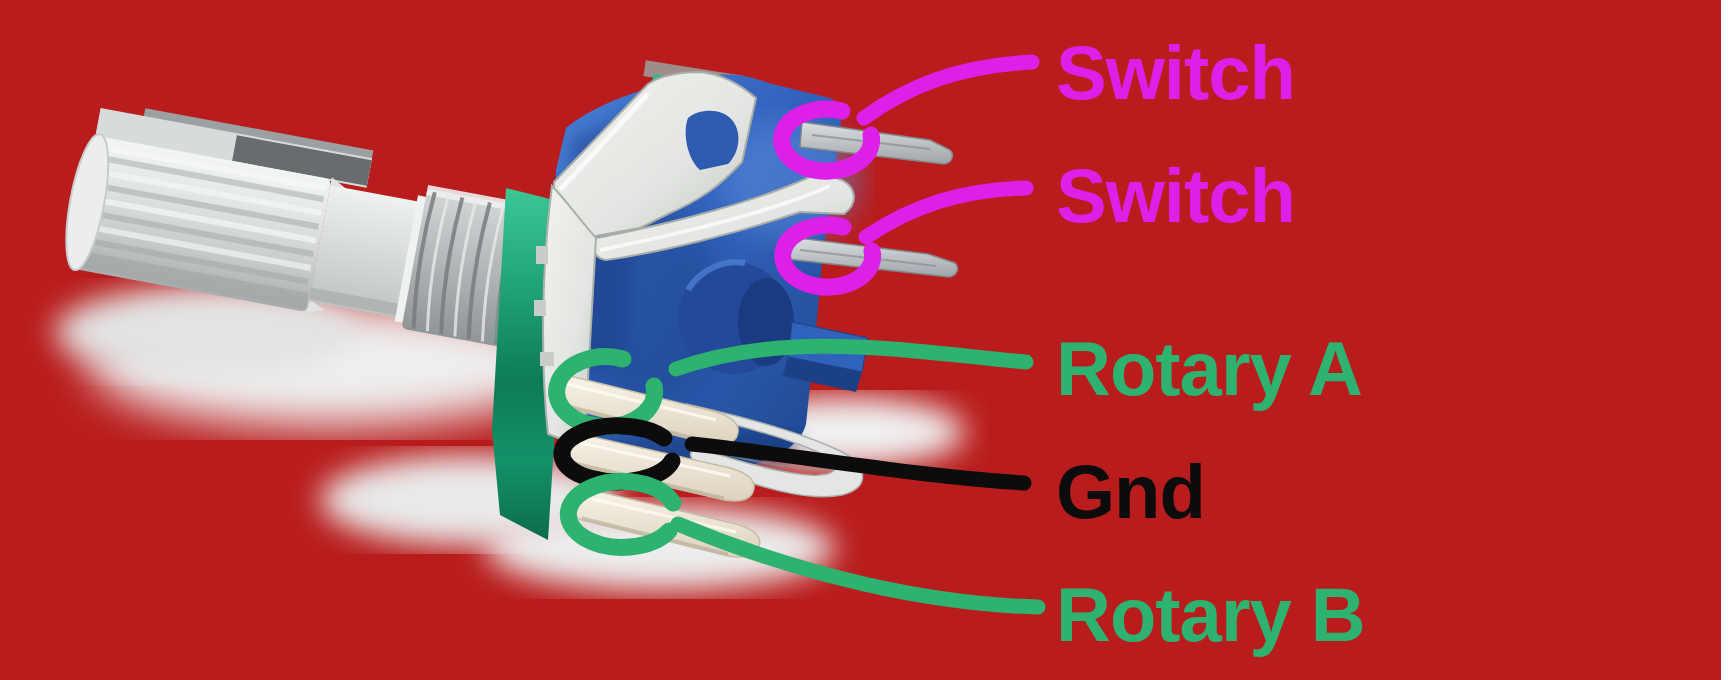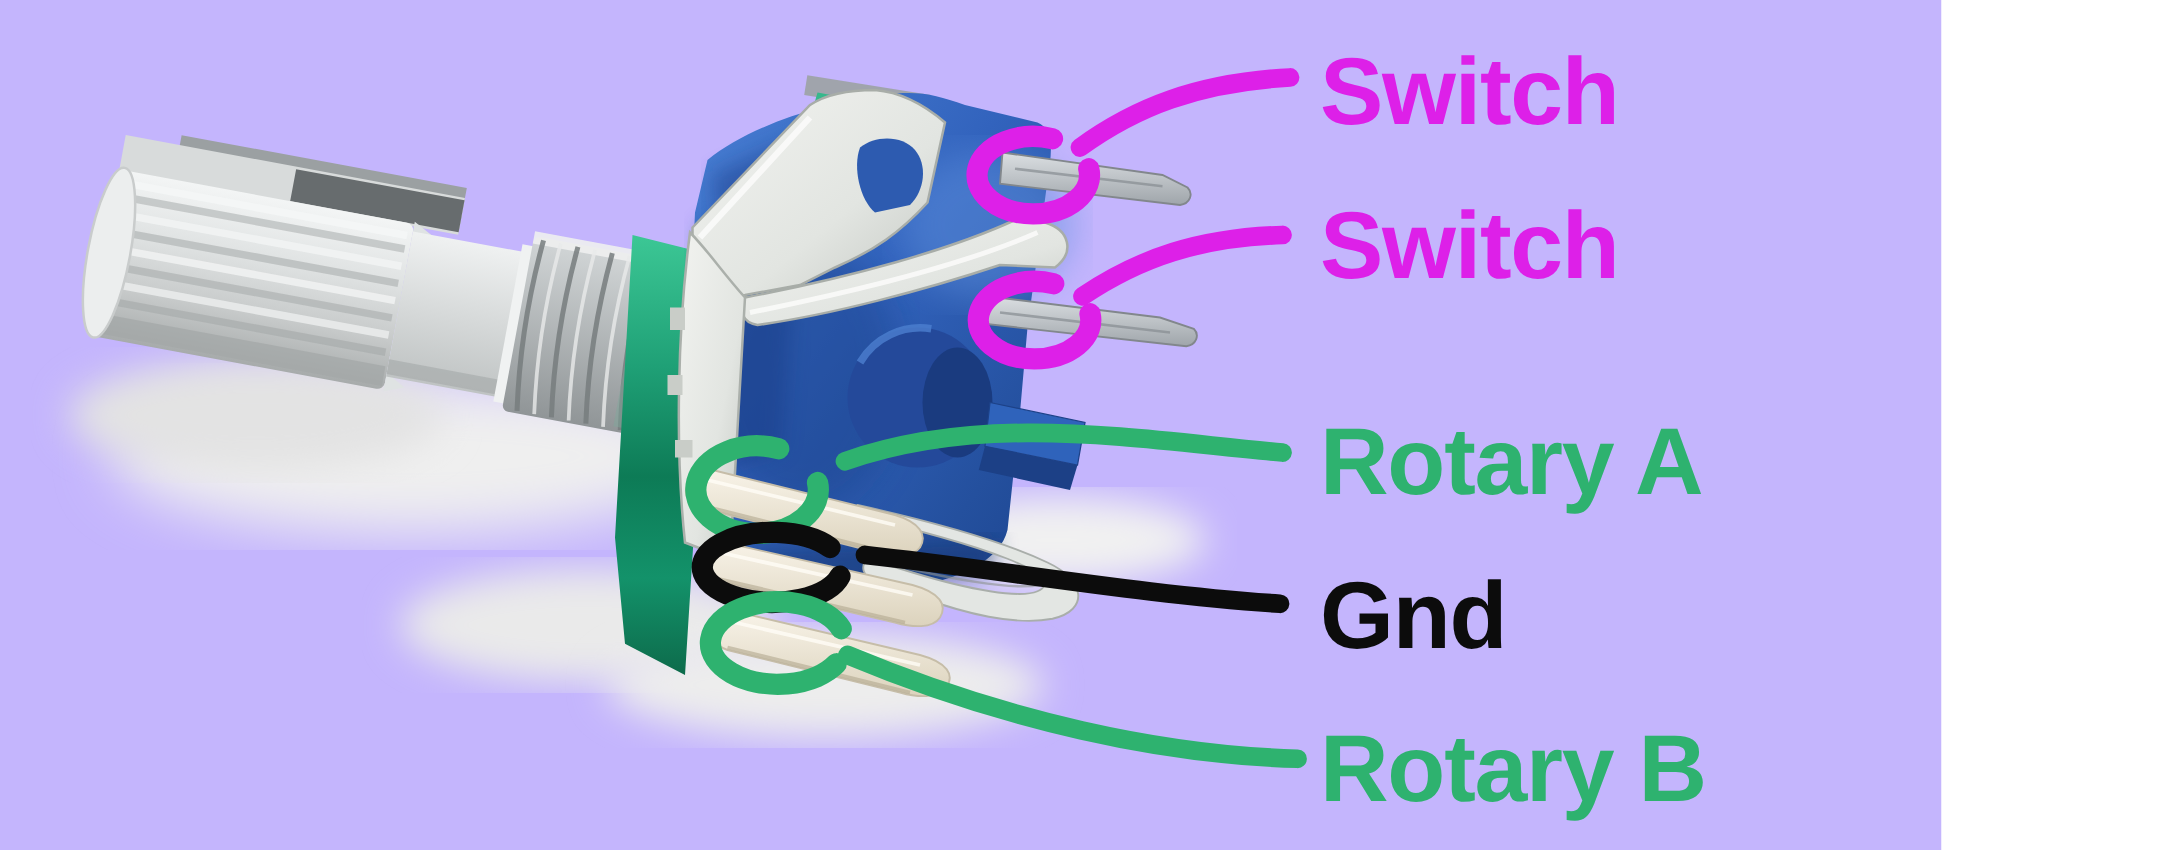--- a/index.html
+++ b/index.html
@@ -1,16 +1,16 @@
 <!DOCTYPE html>
 <html><head>
 <meta charset="utf-8">
 <style>
   html,body{margin:0;padding:0;background:#fff;}
-  .stage{position:relative;width:1553px;height:680px;background:#c4b5fd;overflow:hidden;
+  .stage{position:relative;width:1721px;height:680px;background:#b91c1c;overflow:hidden;
          font-family:"Liberation Sans",sans-serif;}
   .stage svg{position:absolute;left:0;top:0;}
   .lbl{font-family:"Liberation Sans",sans-serif;font-weight:700;font-size:76px;letter-spacing:-1px;}
   .ann{fill:none;stroke-linecap:round;stroke-linejoin:round;}
   .loop{stroke-width:17;}
   .leader{stroke-width:15;}
 </style>
 </head>
 <body>
 

